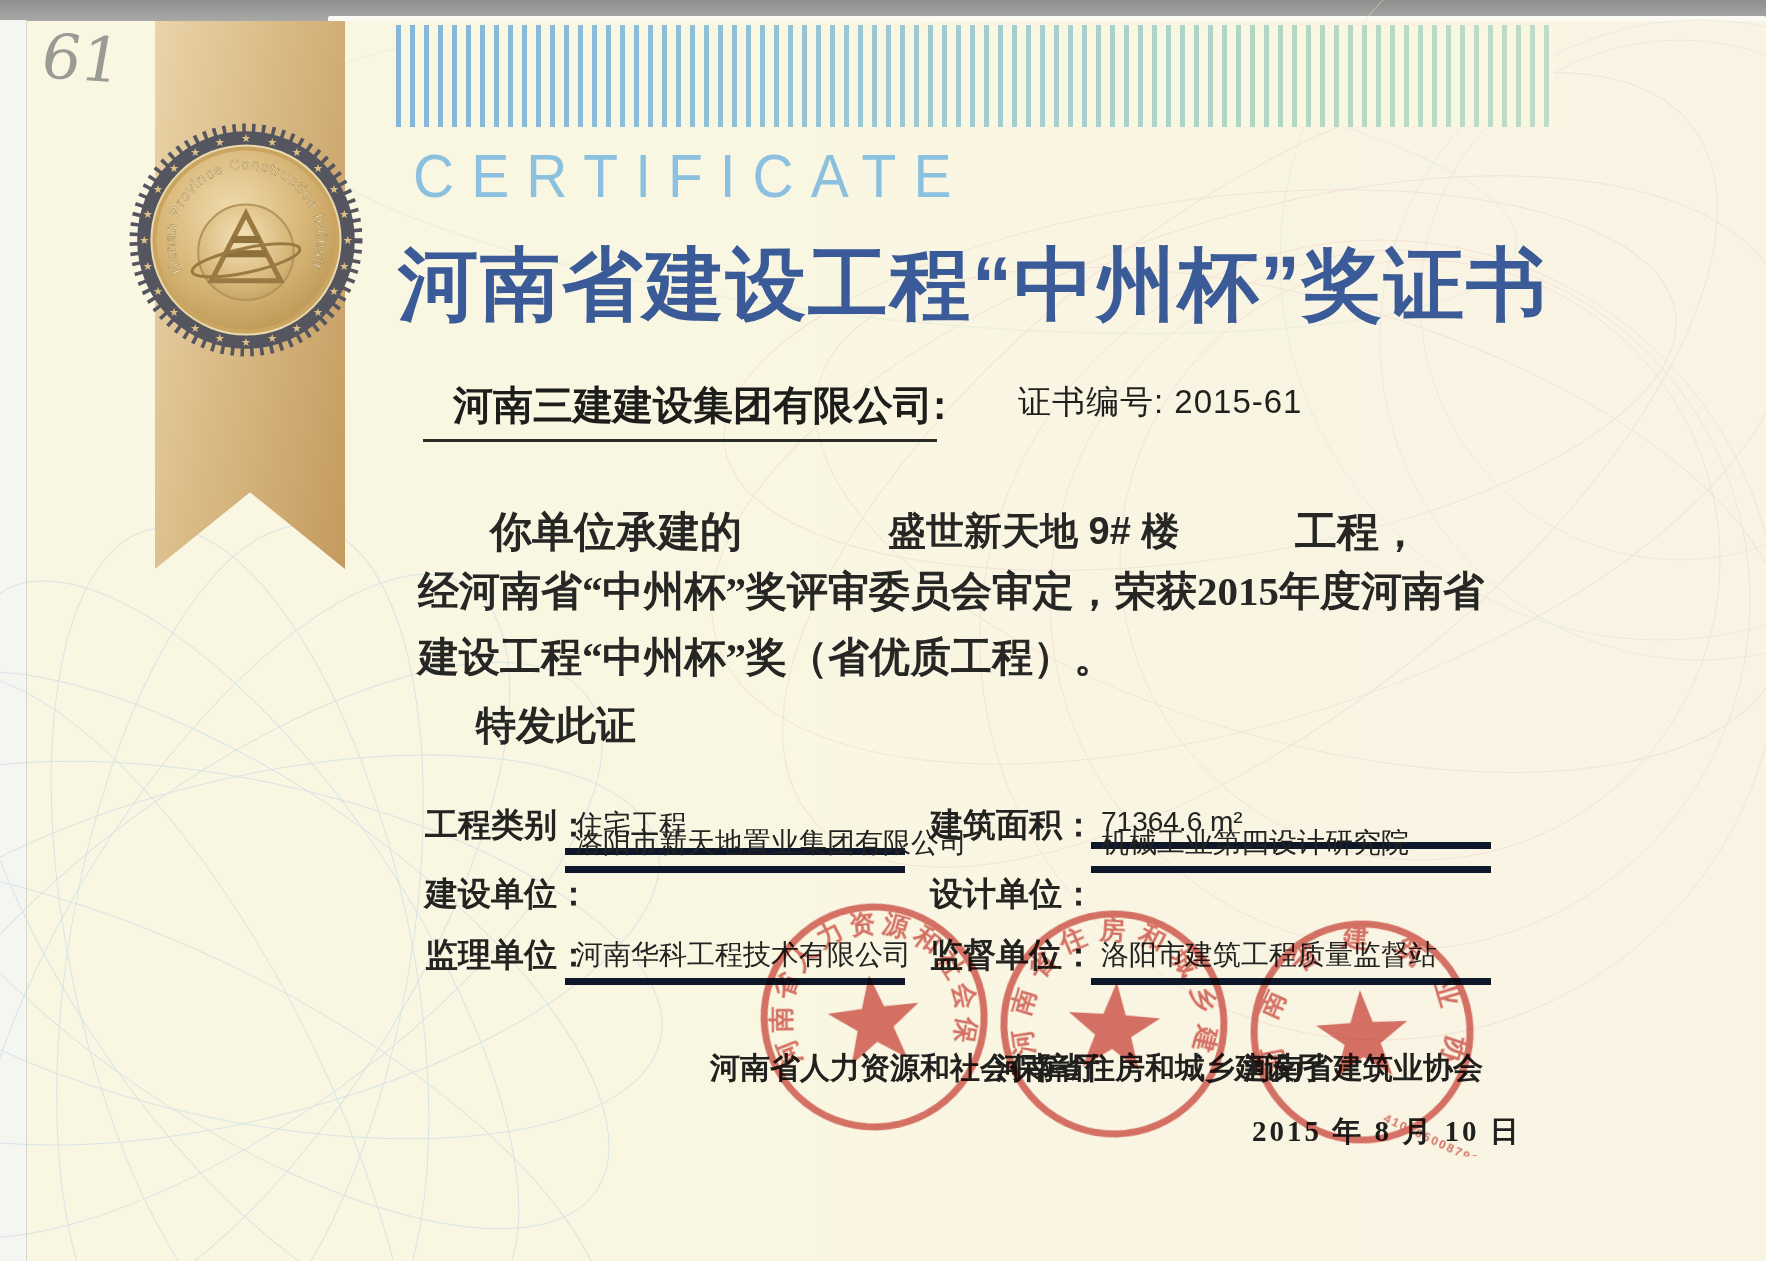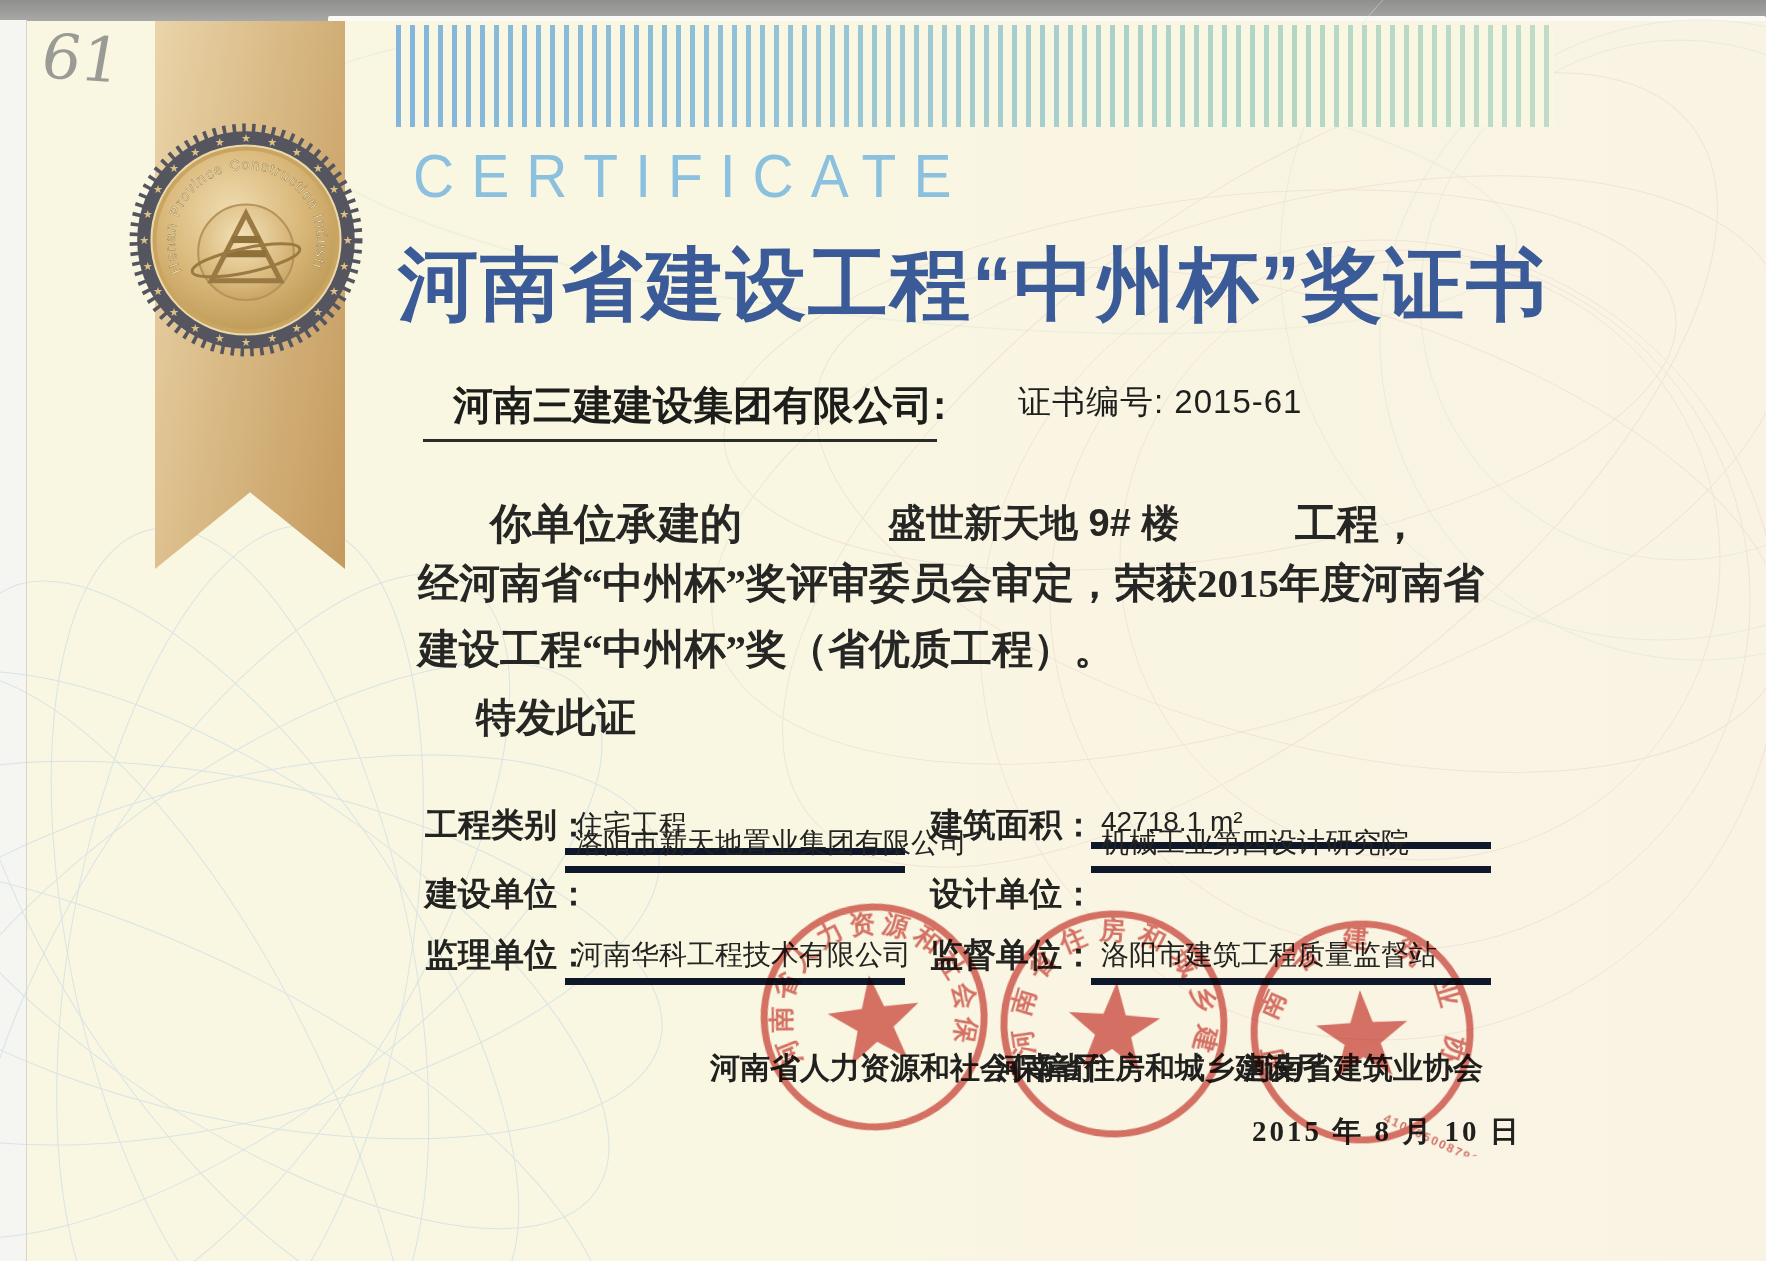--- a/index.html
+++ b/index.html
@@ -27,21 +27,21 @@
     clip-path:polygon(0 0,100% 0,100% 100%,50% 86%,0 100%);}
   .medal{left:126px;top:120px;width:240px;height:240px;}
   
   .cert-en{left:413px;top:142px;font-size:57px;letter-spacing:17px;color:#8bc1df;font-family:"Liberation Sans",sans-serif;font-weight:400;transform:scaleY(1.08);}
   .title{left:398px;top:232px;font-size:80px;font-weight:900;color:#3a5b97;letter-spacing:2px;white-space:nowrap;}
   
   .company-line{left:423px;top:378px;width:484px;border-bottom:3px solid #2b2b28;padding:0 0 6px 30px;}
   .company{font-size:40px;font-weight:700;color:#1d1d1b;white-space:nowrap;}
   .certno{left:1018px;top:380px;font-size:33px;color:#1f1f1d;font-weight:500;letter-spacing:1px;white-space:nowrap;}
   
-  .bodytxt{font-family:"Liberation Serif",serif;font-weight:700;color:#262624;white-space:nowrap;}
+  .bodytxt{font-family:"Liberation Serif",serif;font-weight:700;color:#262624;white-space:nowrap;margin-top:8px;}
   .l1p{left:490px;top:496px;font-size:42px;}
   .l1proj{left:888px;top:498px;font-size:38px;font-family:"Liberation Sans",sans-serif;font-weight:700;}
   .l1s{left:1295px;top:496px;font-size:42px;}
   .l2{left:418px;top:556px;font-size:41px;}
   .l3{left:418px;top:622px;font-size:41px;}
   .l4{left:476px;top:690px;font-size:40px;}
   
   .flabel{font-size:33px;font-weight:700;color:#232321;white-space:nowrap;}
   .fline{border-bottom:7px solid #0f172a;padding:0 0 4px 10px;margin-left:13px;}
   .fvalue{font-size:28px;color:#232321;white-space:nowrap;}
@@ -178,21 +178,21 @@
   <div class="abs bodytxt l1p">你单位承建的</div>
   <div class="abs bodytxt l1proj">盛世新天地 9# 楼</div>
   <div class="abs bodytxt l1s">工程，</div>
   <div class="abs bodytxt l2">经河南省“中州杯”奖评审委员会审定，荣获2015年度河南省</div>
   <div class="abs bodytxt l3">建设工程“中州杯”奖（省优质工程）。</div>
   <div class="abs bodytxt l4">特发此证</div>
 
   <div class="abs flabel f-l row1">工程类别：</div>
   <div class="abs fline lineL row1u"><span class="fvalue">住宅工程</span></div>
   <div class="abs flabel f-r row1">建筑面积：</div>
-  <div class="abs fline lineR row1u"><span class="fvalue">42718.1 m²</span></div>
+  <div class="abs fline lineR row1u"><span class="fvalue">71364.6 m²</span></div>
 
   <div class="abs flabel f-l row2">建设单位：</div>
   <div class="abs fline lineL row2u"><span class="fvalue">洛阳市新天地置业集团有限公司</span></div>
   <div class="abs flabel f-r row2">设计单位：</div>
   <div class="abs fline lineR row2u"><span class="fvalue">机械工业第四设计研究院</span></div>
 
   <div class="abs flabel f-l row3">监理单位：</div>
   <div class="abs fline lineL row3u"><span class="fvalue">河南华科工程技术有限公司</span></div>
   <div class="abs flabel f-r row3">监督单位：</div>
   <div class="abs fline lineR row3u"><span class="fvalue">洛阳市建筑工程质量监督站</span></div>

